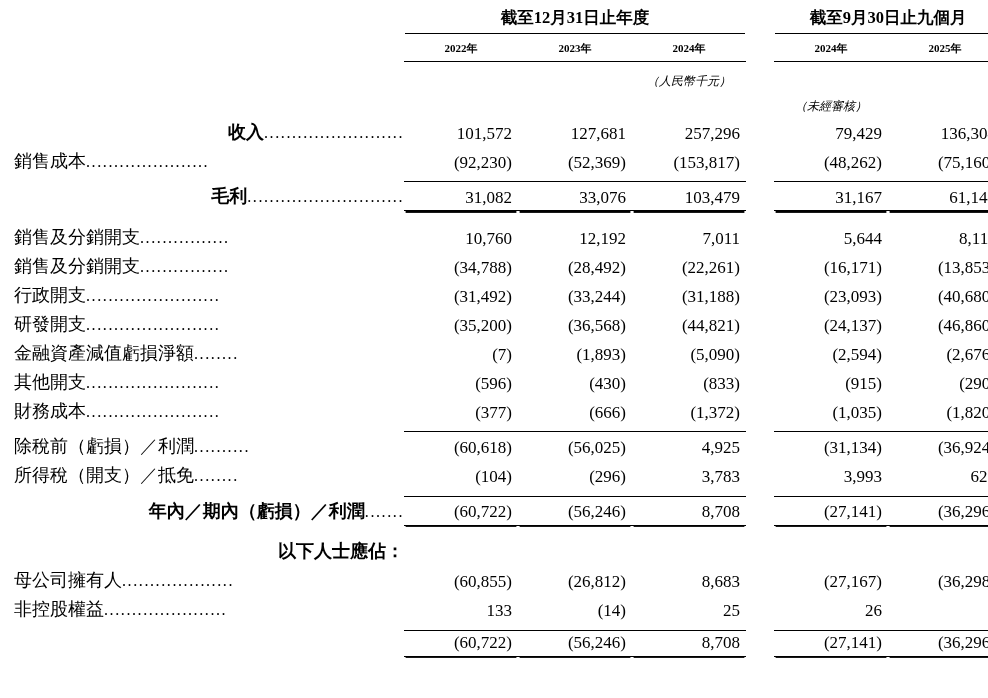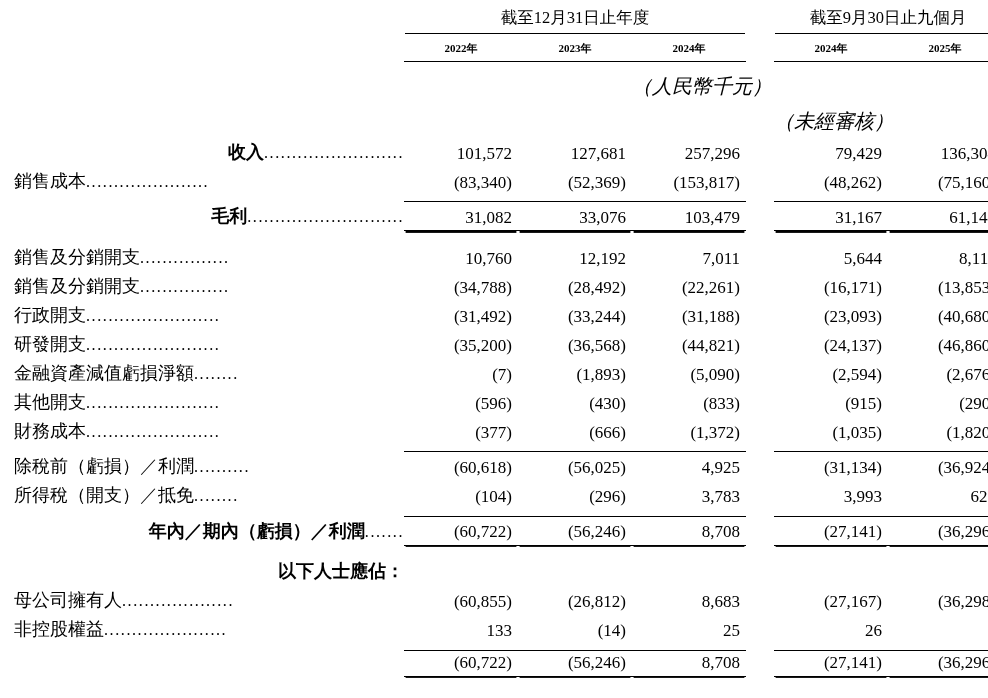--- a/index.html
+++ b/index.html
@@ -26,21 +26,21 @@
     margin: 6px 14px 0 14px;
     border-collapse: collapse;
     table-layout: fixed;
     font-size: 17px;
   }
   col.c-label { width: 390px; }
   col.c-num   { width: 114px; }
   
   .hdr-group {
     text-align: center;
-    font-weight: normal;
+    font-weight: bold;
     font-size: 16.5px;
     padding-bottom: 3px;
     white-space: nowrap;
   }
   .hdr-group .inner {
     display: block;
     padding: 0 4px 4px 4px;
     border-bottom: 1.6px solid #000;
   }
   .hdr-year {
@@ -50,21 +50,21 @@
     padding: 4px 0 5px 0;
     white-space: nowrap;
   }
   .hdr-year .inner {
     display: block;
     padding: 0 6px 5px 6px;
     border-bottom: 1.6px solid #000;
   }
   .hdr-note {
     text-align: center;
-    font-size: 20px;
+    font-size: 12px;
     font-style: italic;
     padding: 6px 0 2px 0;
     white-space: nowrap;
   }
   .gap-col { width: 28px; }
 
   td.label {
     font-size: 18px;
     padding: 2.5px 0 2.5px 0;
     white-space: nowrap;
@@ -169,21 +169,21 @@
         <td class="num bold">101,572</td>
         <td class="num bold">127,681</td>
         <td class="num bold">257,296</td>
         <td></td>
         <td class="num bold">79,429</td>
         <td class="num bold">136,304</td>
       </tr>
 
       <tr>
         <td class="label"><span>銷售成本</span><span class="dots">......................</span></td>
-        <td class="num">(83,340)</td>
+        <td class="num">(92,230)</td>
         <td class="num">(52,369)</td>
         <td class="num">(153,817)</td>
         <td></td>
         <td class="num">(48,262)</td>
         <td class="num">(75,160)</td>
       </tr>
 
       <tr class="spacer-sm">
           <td colspan="7"></td>
         </tr>

